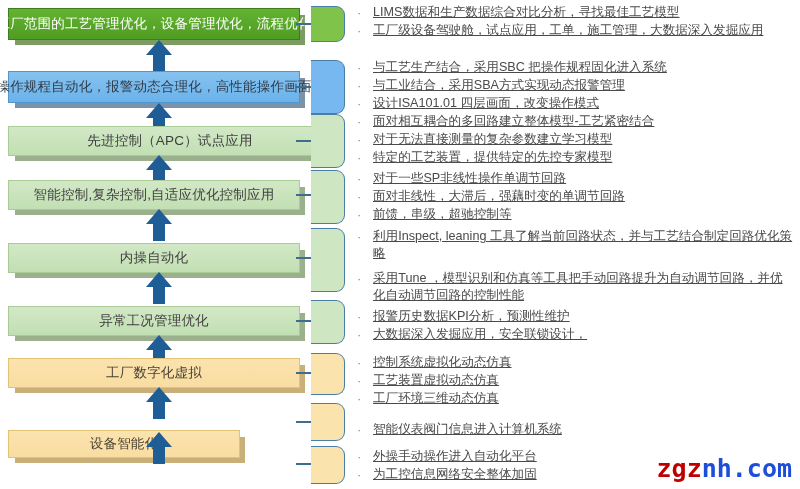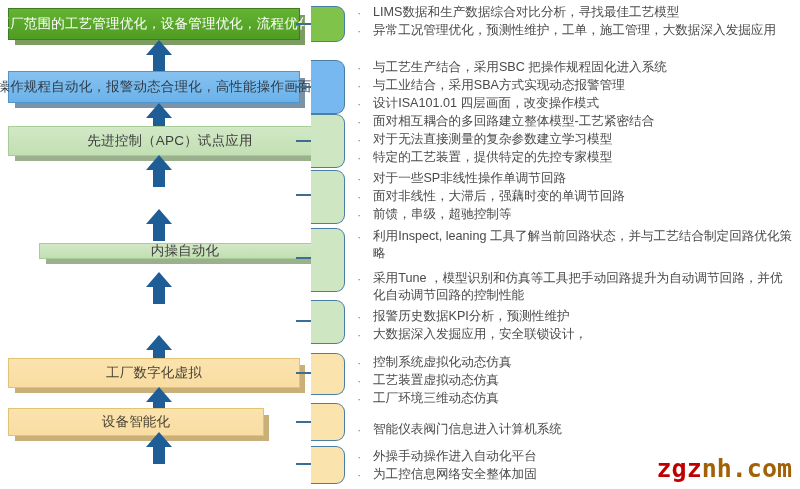--- a/index.html
+++ b/index.html
@@ -104,33 +104,33 @@
   }
   .bdot{
     flex:0 0 auto;
     width:16px;
     text-align:left;
     color:#8a8a8a;
     font-size:13px;
     line-height:17px;
     padding-left:2px;
   }
-  .btext{flex:1 1 auto;}
+  .btext{flex:1 1 auto;text-decoration:underline;}
 
   
   .watermark{
     position:absolute;
     right:8px;bottom:6px;
     font-family:"DejaVu Sans Mono","Liberation Mono",monospace;
     font-weight:bold;
     font-size:25px;
     letter-spacing:0px;
   }
   .wm-red{color:#c00000;}
-  .wm-blk{color:#a16207;}
+  .wm-blk{color:#1d4ed8;}
 </style>
 </head>
 <body>
 
 <div id="stage">
 
   <div class="bar green-dark" style="top:8px;height:32px;width:292px;">
     <span class="barinner">工厂范围的工艺管理优化，设备管理优化，流程优化</span>
   </div>
   <div class="stem" style="top:23px;"></div>
@@ -156,59 +156,65 @@
     <span class="barinner">先进控制（APC）试点应用</span>
   </div>
   <div class="stem" style="top:140px;"></div>
   <div class="stempin" style="top:134px;"></div>
   <div class="brace g-light" style="top:114px;height:54px;"></div>
   <div class="uparrow" style="top:155px;">
     <div class="head"></div>
       <div class="shaft"></div>
   </div>
 
+  <div class="bar green-light" style="top:180px;height:30px;width:292px;">
+    <span class="barinner">智能控制,复杂控制,自适应优化控制应用</span>
+  </div>
   <div class="stem" style="top:194px;"></div>
   <div class="stempin" style="top:188px;"></div>
   <div class="brace g-light" style="top:170px;height:54px;"></div>
   <div class="uparrow" style="top:209px;">
     <div class="head"></div>
       <div class="shaft"></div>
   </div>
 
-  <div class="bar green-light" style="top:243px;height:16px;width:292px;margin-left:31px;">
+  <div class="bar green-light" style="top:243px;height:30px;width:292px;">
     <span class="barinner">内操自动化</span>
   </div>
   <div class="stem" style="top:257px;"></div>
   <div class="stempin" style="top:251px;"></div>
   <div class="brace g-light" style="top:228px;height:64px;"></div>
   <div class="uparrow" style="top:272px;">
     <div class="head"></div>
       <div class="shaft"></div>
   </div>
 
+  <div class="bar green-light" style="top:306px;height:30px;width:292px;">
+    <span class="barinner">异常工况管理优化</span>
+  </div>
   <div class="stem" style="top:320px;"></div>
   <div class="stempin" style="top:314px;"></div>
   <div class="brace g-light" style="top:300px;height:44px;"></div>
   <div class="uparrow" style="top:335px;">
     <div class="head"></div>
       <div class="shaft"></div>
   </div>
 
   <div class="bar tan" style="top:358px;height:30px;width:292px;">
     <span class="barinner">工厂数字化虚拟</span>
   </div>
   <div class="stem" style="top:372px;"></div>
   <div class="stempin" style="top:366px;"></div>
   <div class="brace g-tan" style="top:353px;height:42px;"></div>
   <div class="uparrow" style="top:387px;">
     <div class="head"></div>
       <div class="shaft"></div>
   </div>
 
-  <div class="bar tan" style="top:408px;height:28px;width:256px;">
+  <div class="bar tan" style="top:430px;height:28px;width:232px;">
     <span class="barinner">设备智能化</span>
   </div>
   <div class="stem" style="top:421px;"></div>
   <div class="stempin" style="top:415px;"></div>
   <div class="brace g-tan" style="top:403px;height:38px;"></div>
   <div class="uparrow" style="top:432px;">
     <div class="head"></div>
       <div class="shaft"></div>
   </div>
 
@@ -216,21 +222,21 @@
   <div class="stempin" style="top:457px;"></div>
   <div class="brace g-tan" style="top:446px;height:38px;"></div>
 
   <div class="bgroup" style="top:4px;">
     <div class="bline">
       <span class="bdot">·</span>
       <span class="btext">LIMS数据和生产数据综合对比分析，寻找最佳工艺模型</span>
     </div>
     <div class="bline">
       <span class="bdot">·</span>
-      <span class="btext">异常工况管理优化，预测性维护，工单，施工管理，大数据深入发掘应用</span>
+      <span class="btext">工厂级设备驾驶舱，试点应用，工单，施工管理，大数据深入发掘应用</span>
     </div>
   </div>
 
   <div class="bgroup" style="top:59px;">
     <div class="bline">
       <span class="bdot">·</span>
       <span class="btext">与工艺生产结合，采用SBC 把操作规程固化进入系统</span>
     </div>
     <div class="bline">
       <span class="bdot">·</span>

